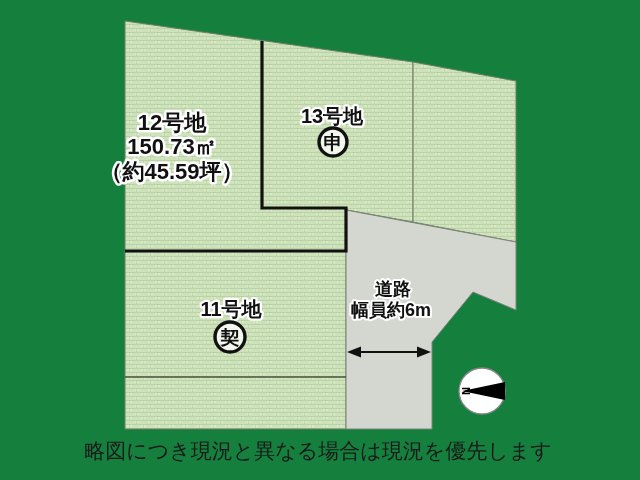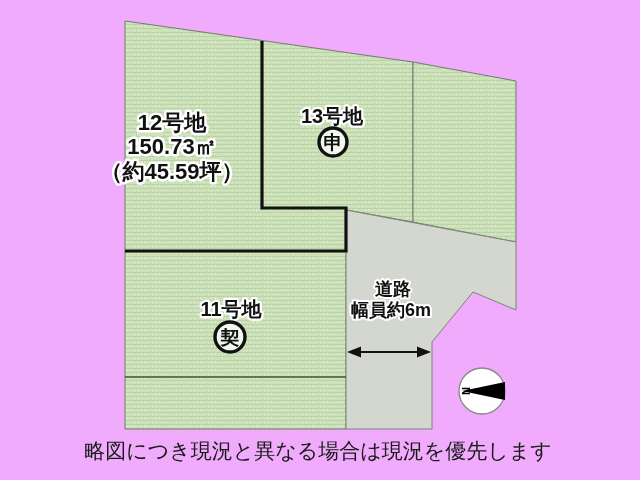--- a/index.html
+++ b/index.html
@@ -1,16 +1,16 @@
 <!DOCTYPE html>
 <html><head>
 <meta charset="utf-8">
 <style>
   html,body{margin:0;padding:0;background:#ffffff;}
-  #stage{position:relative;width:640px;height:480px;background:#f0abfc;overflow:hidden;
+  #stage{position:relative;width:640px;height:480px;background:#15803d;overflow:hidden;
          font-family:"Liberation Sans","DejaVu Sans",sans-serif;}
   svg{display:block;}
   text{font-family:"Liberation Sans","DejaVu Sans",sans-serif;}
   .lot-label{font-size:22px;font-weight:700;fill:#111;stroke:#fff;stroke-width:5px;
              stroke-linejoin:round;paint-order:stroke fill;text-anchor:middle;}
   .lot-label-sm{font-size:20px;font-weight:700;fill:#111;stroke:#fff;stroke-width:4.5px;
              stroke-linejoin:round;paint-order:stroke fill;text-anchor:middle;}
   .road-label{font-size:18px;font-weight:700;fill:#111;stroke:#fff;stroke-width:4px;
              stroke-linejoin:round;paint-order:stroke fill;text-anchor:middle;}
   .mark-char{font-size:19px;font-weight:700;fill:#111;text-anchor:middle;}

